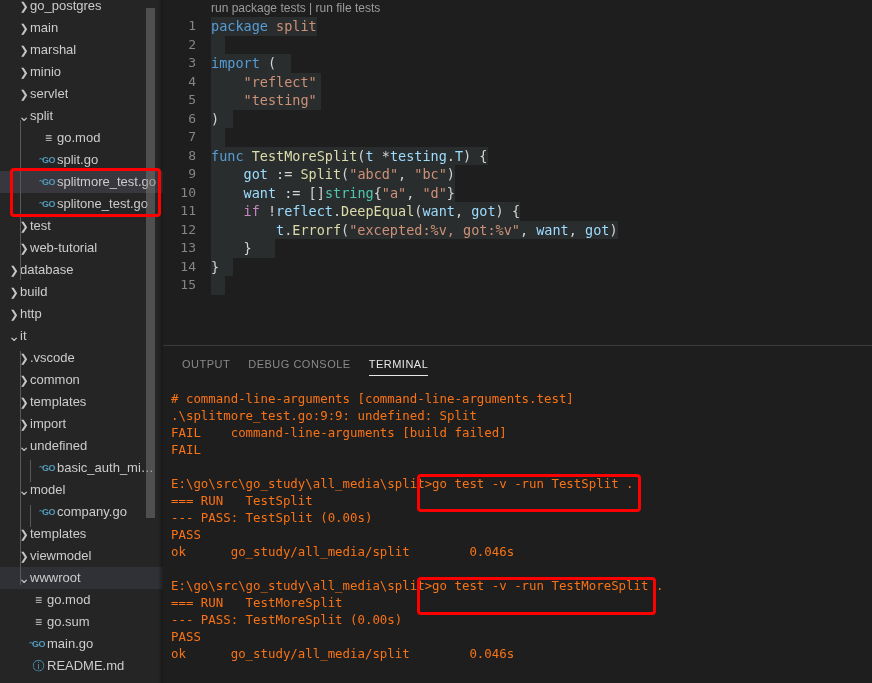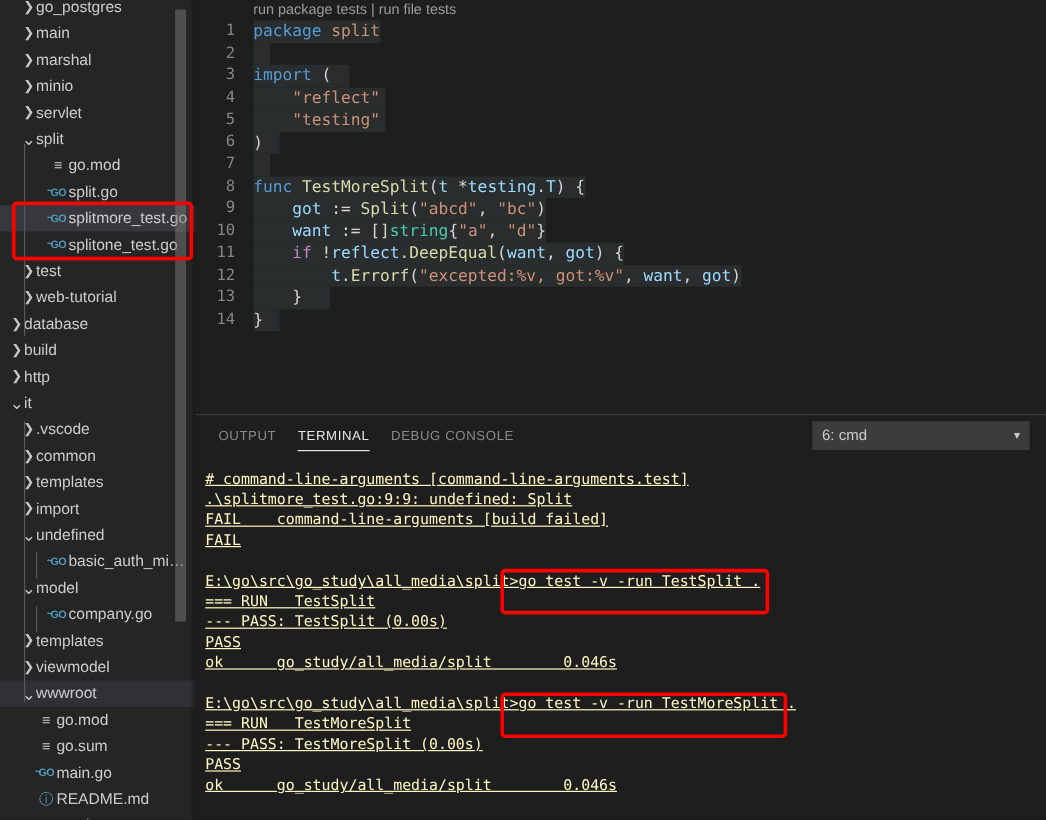--- a/index.html
+++ b/index.html
@@ -226,24 +226,23 @@
   #terminal {
     position: absolute;
     top: 36px;
     left: 0;
     right: 0;
     bottom: 0;
     padding: 8px 0 0 8px;
     font-family: "DejaVu Sans Mono", "Liberation Mono", monospace;
     font-size: 12.4px;
     line-height: 17px;
-    color: #fef9c3;
+    color: #f97316;
     white-space: pre;
     overflow: hidden;
-    text-decoration: underline;
   }
   .tline { height: 17px; }
 
   
   .annot {
     position: absolute;
     border: 3px solid #ff0000;
     border-radius: 4px;
     pointer-events: none;
     z-index: 50;
@@ -485,34 +484,31 @@
           <div class="cline"><span class="ln">7</span><span class="ctext hl" style="display: inline-block; min-width: 14px;"></span></div>
         </div>
       <div id="code-bottom">
           <div class="cline"><span class="ln">8</span><span class="ctext hl" style="display: inline-block; min-width: 270px;"><span class="k-blue">func</span><span class="ws"></span>&nbsp;<span class="k-fn">TestMoreSplit</span><span class="k-plain">(</span><span class="k-var">t</span><span class="ws"></span>&nbsp;<span class="k-plain">*</span><span class="k-var">testing</span><span class="k-plain">.</span><span class="k-var">T</span><span class="k-plain">)</span><span class="ws"></span>&nbsp;<span class="k-plain">{</span></span></div>
           <div class="cline"><span class="ln">9</span><span class="ctext hl" style="display: inline-block; min-width: 226px;"><span class="ws"></span>&nbsp;&nbsp;&nbsp;&nbsp;<span class="k-var">got</span><span class="ws"></span>&nbsp;<span class="k-plain">:</span><span class="k-plain">=</span><span class="ws"></span>&nbsp;<span class="k-fn">Split</span><span class="k-plain">(</span><span class="k-str">"abcd"</span><span class="k-plain">,</span><span class="ws"></span>&nbsp;<span class="k-str">"bc"</span><span class="k-plain">)</span></span></div>
           <div class="cline"><span class="ln">10</span><span class="ctext hl" style="display: inline-block; min-width: 232px;"><span class="ws"></span>&nbsp;&nbsp;&nbsp;&nbsp;<span class="k-var">want</span><span class="ws"></span>&nbsp;<span class="k-plain">:</span><span class="k-plain">=</span><span class="ws"></span>&nbsp;<span class="k-plain">[</span><span class="k-plain">]</span><span class="k-type">string</span><span class="k-plain">{</span><span class="k-str">"a"</span><span class="k-plain">,</span><span class="ws"></span>&nbsp;<span class="k-str">"d"</span><span class="k-plain">}</span></span></div>
           <div class="cline"><span class="ln">11</span><span class="ctext hl" style="display: inline-block; min-width: 300px;"><span class="ws"></span>&nbsp;&nbsp;&nbsp;&nbsp;<span class="k-purple">if</span><span class="ws"></span>&nbsp;<span class="k-plain">!</span><span class="k-var">reflect</span><span class="k-plain">.</span><span class="k-fn">DeepEqual</span><span class="k-plain">(</span><span class="k-var">want</span><span class="k-plain">,</span><span class="ws"></span>&nbsp;<span class="k-var">got</span><span class="k-plain">)</span><span class="ws"></span>&nbsp;<span class="k-plain">{</span></span></div>
           <div class="cline"><span class="ln">12</span><span class="ctext hl" style="display: inline-block; min-width: 370px;"><span class="ws"></span>&nbsp;&nbsp;&nbsp;&nbsp;&nbsp;&nbsp;&nbsp;&nbsp;<span class="k-var">t</span><span class="k-plain">.</span><span class="k-fn">Errorf</span><span class="k-plain">(</span><span class="k-str">"excepted:%v, got:%v"</span><span class="k-plain">,</span><span class="ws"></span>&nbsp;<span class="k-var">want</span><span class="k-plain">,</span><span class="ws"></span>&nbsp;<span class="k-var">got</span><span class="k-plain">)</span></span></div>
           <div class="cline"><span class="ln">13</span><span class="ctext hl" style="display: inline-block; min-width: 64px;"><span class="ws"></span>&nbsp;&nbsp;&nbsp;&nbsp;<span class="k-plain">}</span></span></div>
           <div class="cline"><span class="ln">14</span><span class="ctext hl" style="display: inline-block; min-width: 22px;"><span class="k-plain">}</span></span></div>
+          <div class="cline"><span class="ln">15</span><span class="ctext hl" style="display: inline-block; min-width: 14px;"></span></div>
         </div>
     </div>
 
     <div id="panel">
       <div id="panel-header">
         <div id="ptabs" style="display: flex;">
             <div class="ptab">OUTPUT</div>
+            <div class="ptab">DEBUG CONSOLE</div>
             <div class="ptab active">TERMINAL</div>
-            <div class="ptab">DEBUG CONSOLE</div>
           </div>
-        <div id="term-select">
-          <span>6: cmd</span>
-          <span class="chev">▾</span>
-        </div>
       </div>
       <div id="terminal"><div class="tline"># command-line-arguments [command-line-arguments.test]</div><div class="tline">.\splitmore_test.go:9:9: undefined: Split</div><div class="tline">FAIL    command-line-arguments [build failed]</div><div class="tline">FAIL</div><div class="tline"></div><div class="tline">E:\go\src\go_study\all_media\split&gt;go test -v -run TestSplit .</div><div class="tline">=== RUN   TestSplit</div><div class="tline">--- PASS: TestSplit (0.00s)</div><div class="tline">PASS</div><div class="tline">ok      go_study/all_media/split        0.046s</div><div class="tline"></div><div class="tline">E:\go\src\go_study\all_media\split&gt;go test -v -run TestMoreSplit .</div><div class="tline">=== RUN   TestMoreSplit</div><div class="tline">--- PASS: TestMoreSplit (0.00s)</div><div class="tline">PASS</div><div class="tline">ok      go_study/all_media/split        0.046s</div></div>
     </div>
 
   </div>
 
   <div id="annots">
       <div class="annot" style="left: 10px; top: 168px; width: 145px; height: 43px; border-color: rgb(255, 0, 0);"></div>
       <div class="annot" style="left: 417px; top: 474px; width: 218px; height: 32px; border-color: rgb(255, 0, 0);"></div>
       <div class="annot" style="left: 417px; top: 577px; width: 233px; height: 32px; border-color: rgb(255, 0, 0);"></div>

